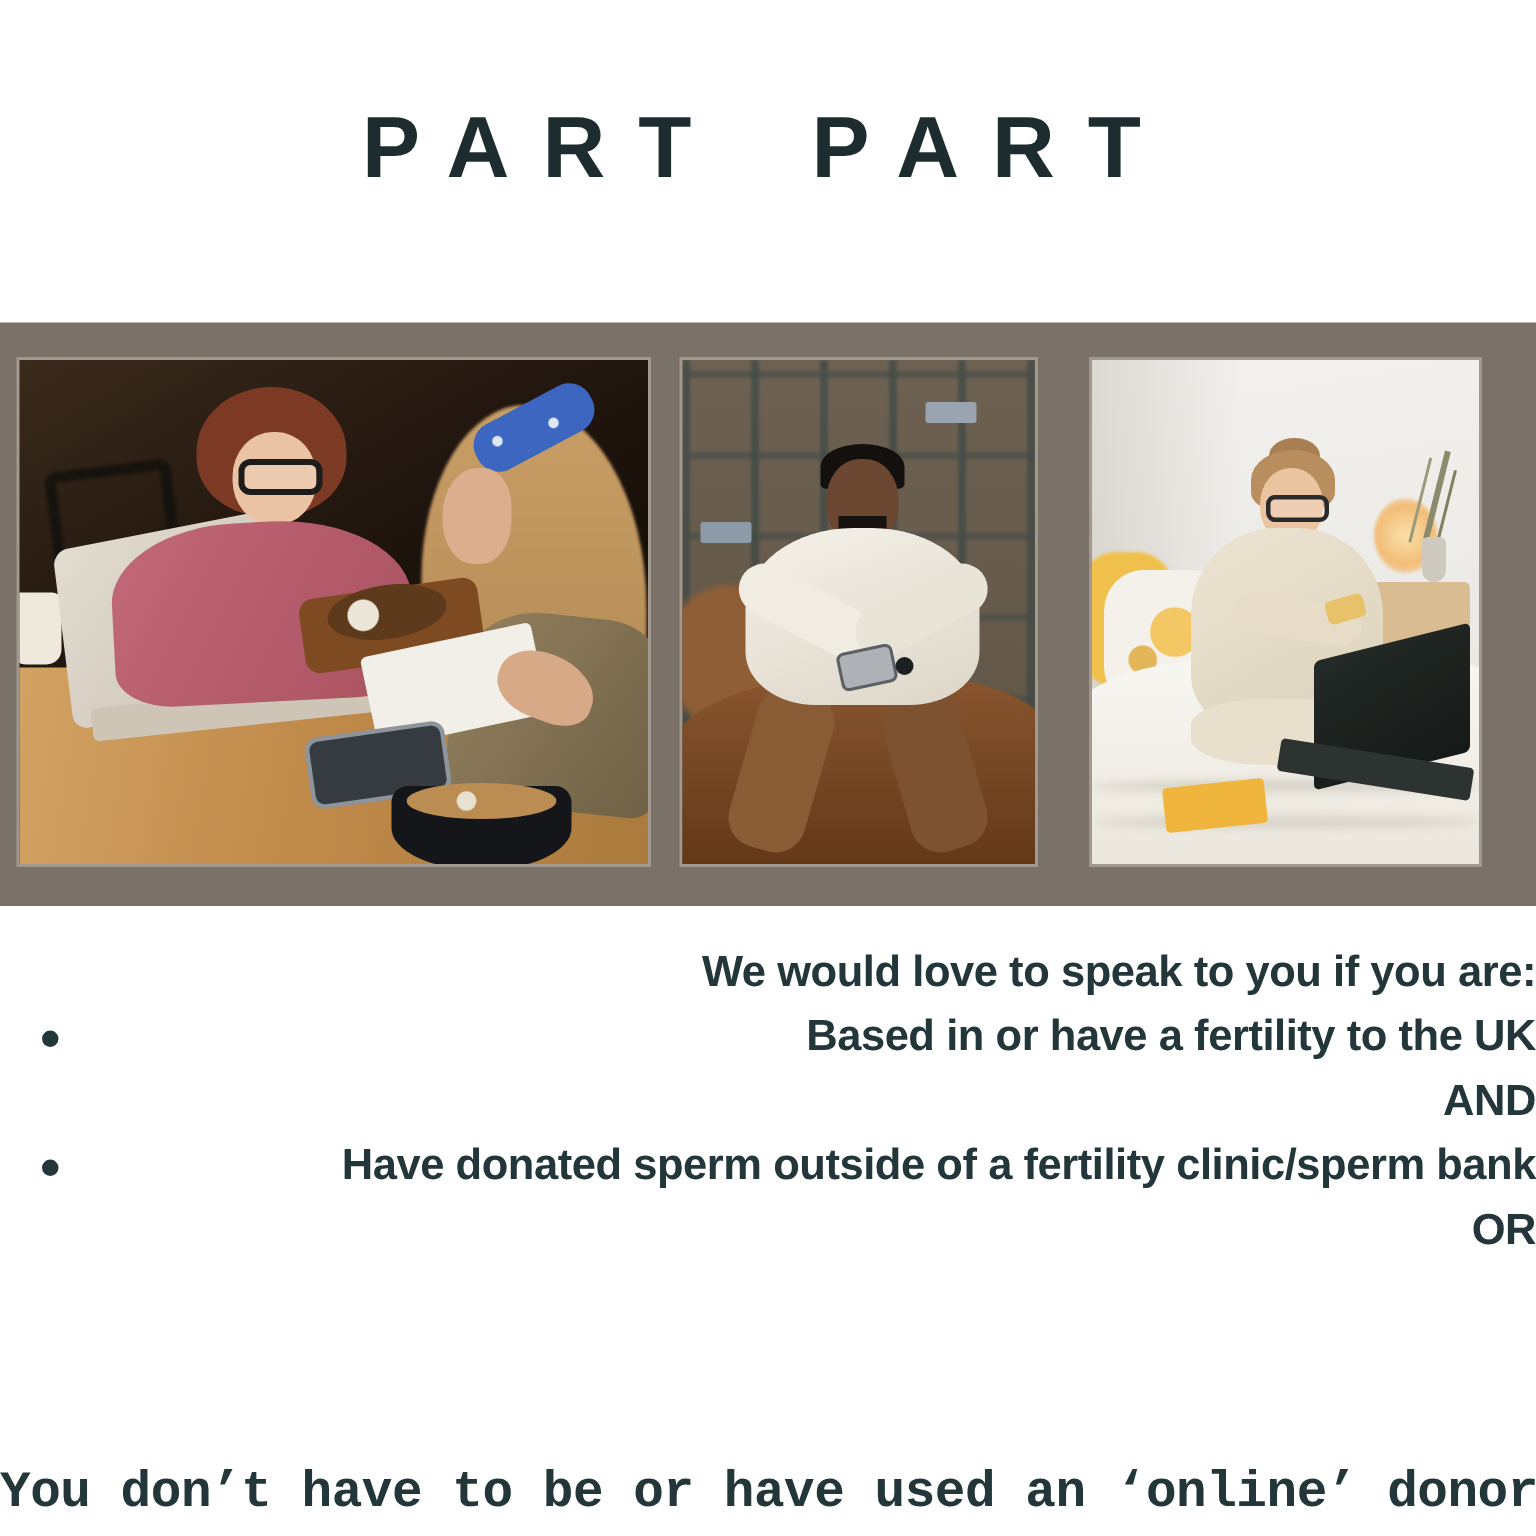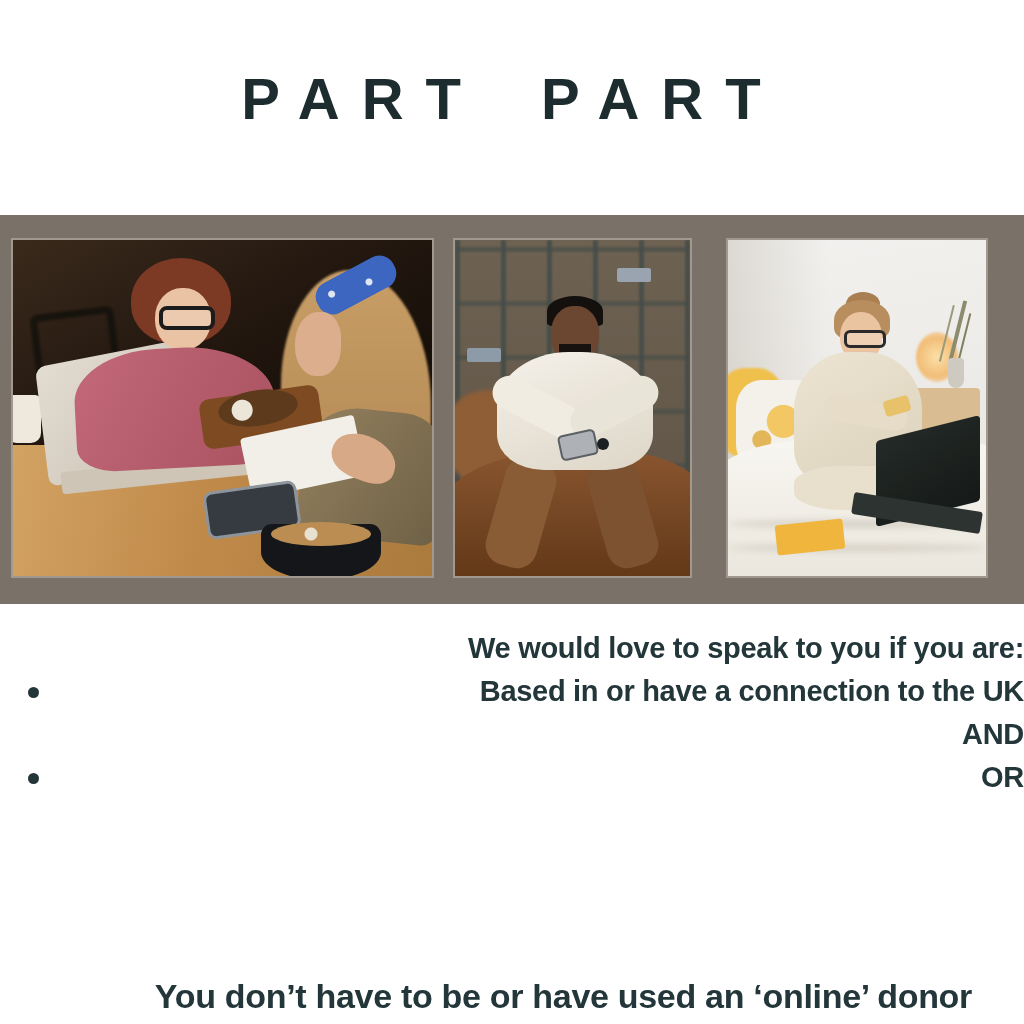--- a/index.html
+++ b/index.html
@@ -113,21 +113,21 @@
   
   .textblock{position:absolute;top:627px;left:0;width:1024px;color:var(--text-color,#233639);}
   .line{position:relative;margin:0;width:100%;text-align:right;
         font-size:29px;font-weight:700;line-height:43px;letter-spacing:-0.3px;}
   .nowrap{white-space:nowrap;}
   .dot{position:absolute;left:28px;top:17px;width:11px;height:11px;border-radius:50%;
        background:var(--text-color,#233639);}
   .wraptext{display:inline-block;max-width:880px;}
   .footer{position:absolute;top:977px;left:0;width:972px;margin:0;text-align:right;
           font-size:34px;font-weight:700;letter-spacing:-0.3px;white-space:nowrap;
-          color:var(--text-color,#233639);}
+          color:var(--text-color,#233639);font-family:Liberation Mono, monospace;}
 </style>
 </head>
 <body>
 
 <div class="page">
 
   <h1 class="title">PART PART</h1>
 
   <div class="band">
 
@@ -194,27 +194,27 @@
       <div class="p3-laptop-base"></div>
       <div class="p3-notebook"></div>
     </div>
 
   </div>
 
   <div class="textblock">
     <p class="line nowrap">We would love to speak to you if you are:</p>
 
     <p class="line nowrap">
-      <span class="dot"></span><span>Based in or have a connection to the UK</span>
+      <span class="dot"></span><span>Based in or have a fertility to the UK</span>
     </p>
 
     <p class="line nowrap">AND</p>
 
     <p class="line nowrap">
-      <span class="dot"></span>
+      <span class="dot"></span><span>Have donated sperm outside of a fertility clinic/sperm bank</span>
     </p>
 
     <p class="line nowrap">OR</p>
 
   </div>
 
   <p class="footer">You don’t have to be or have used an ‘online’ donor</p>
 
 </div>
 

